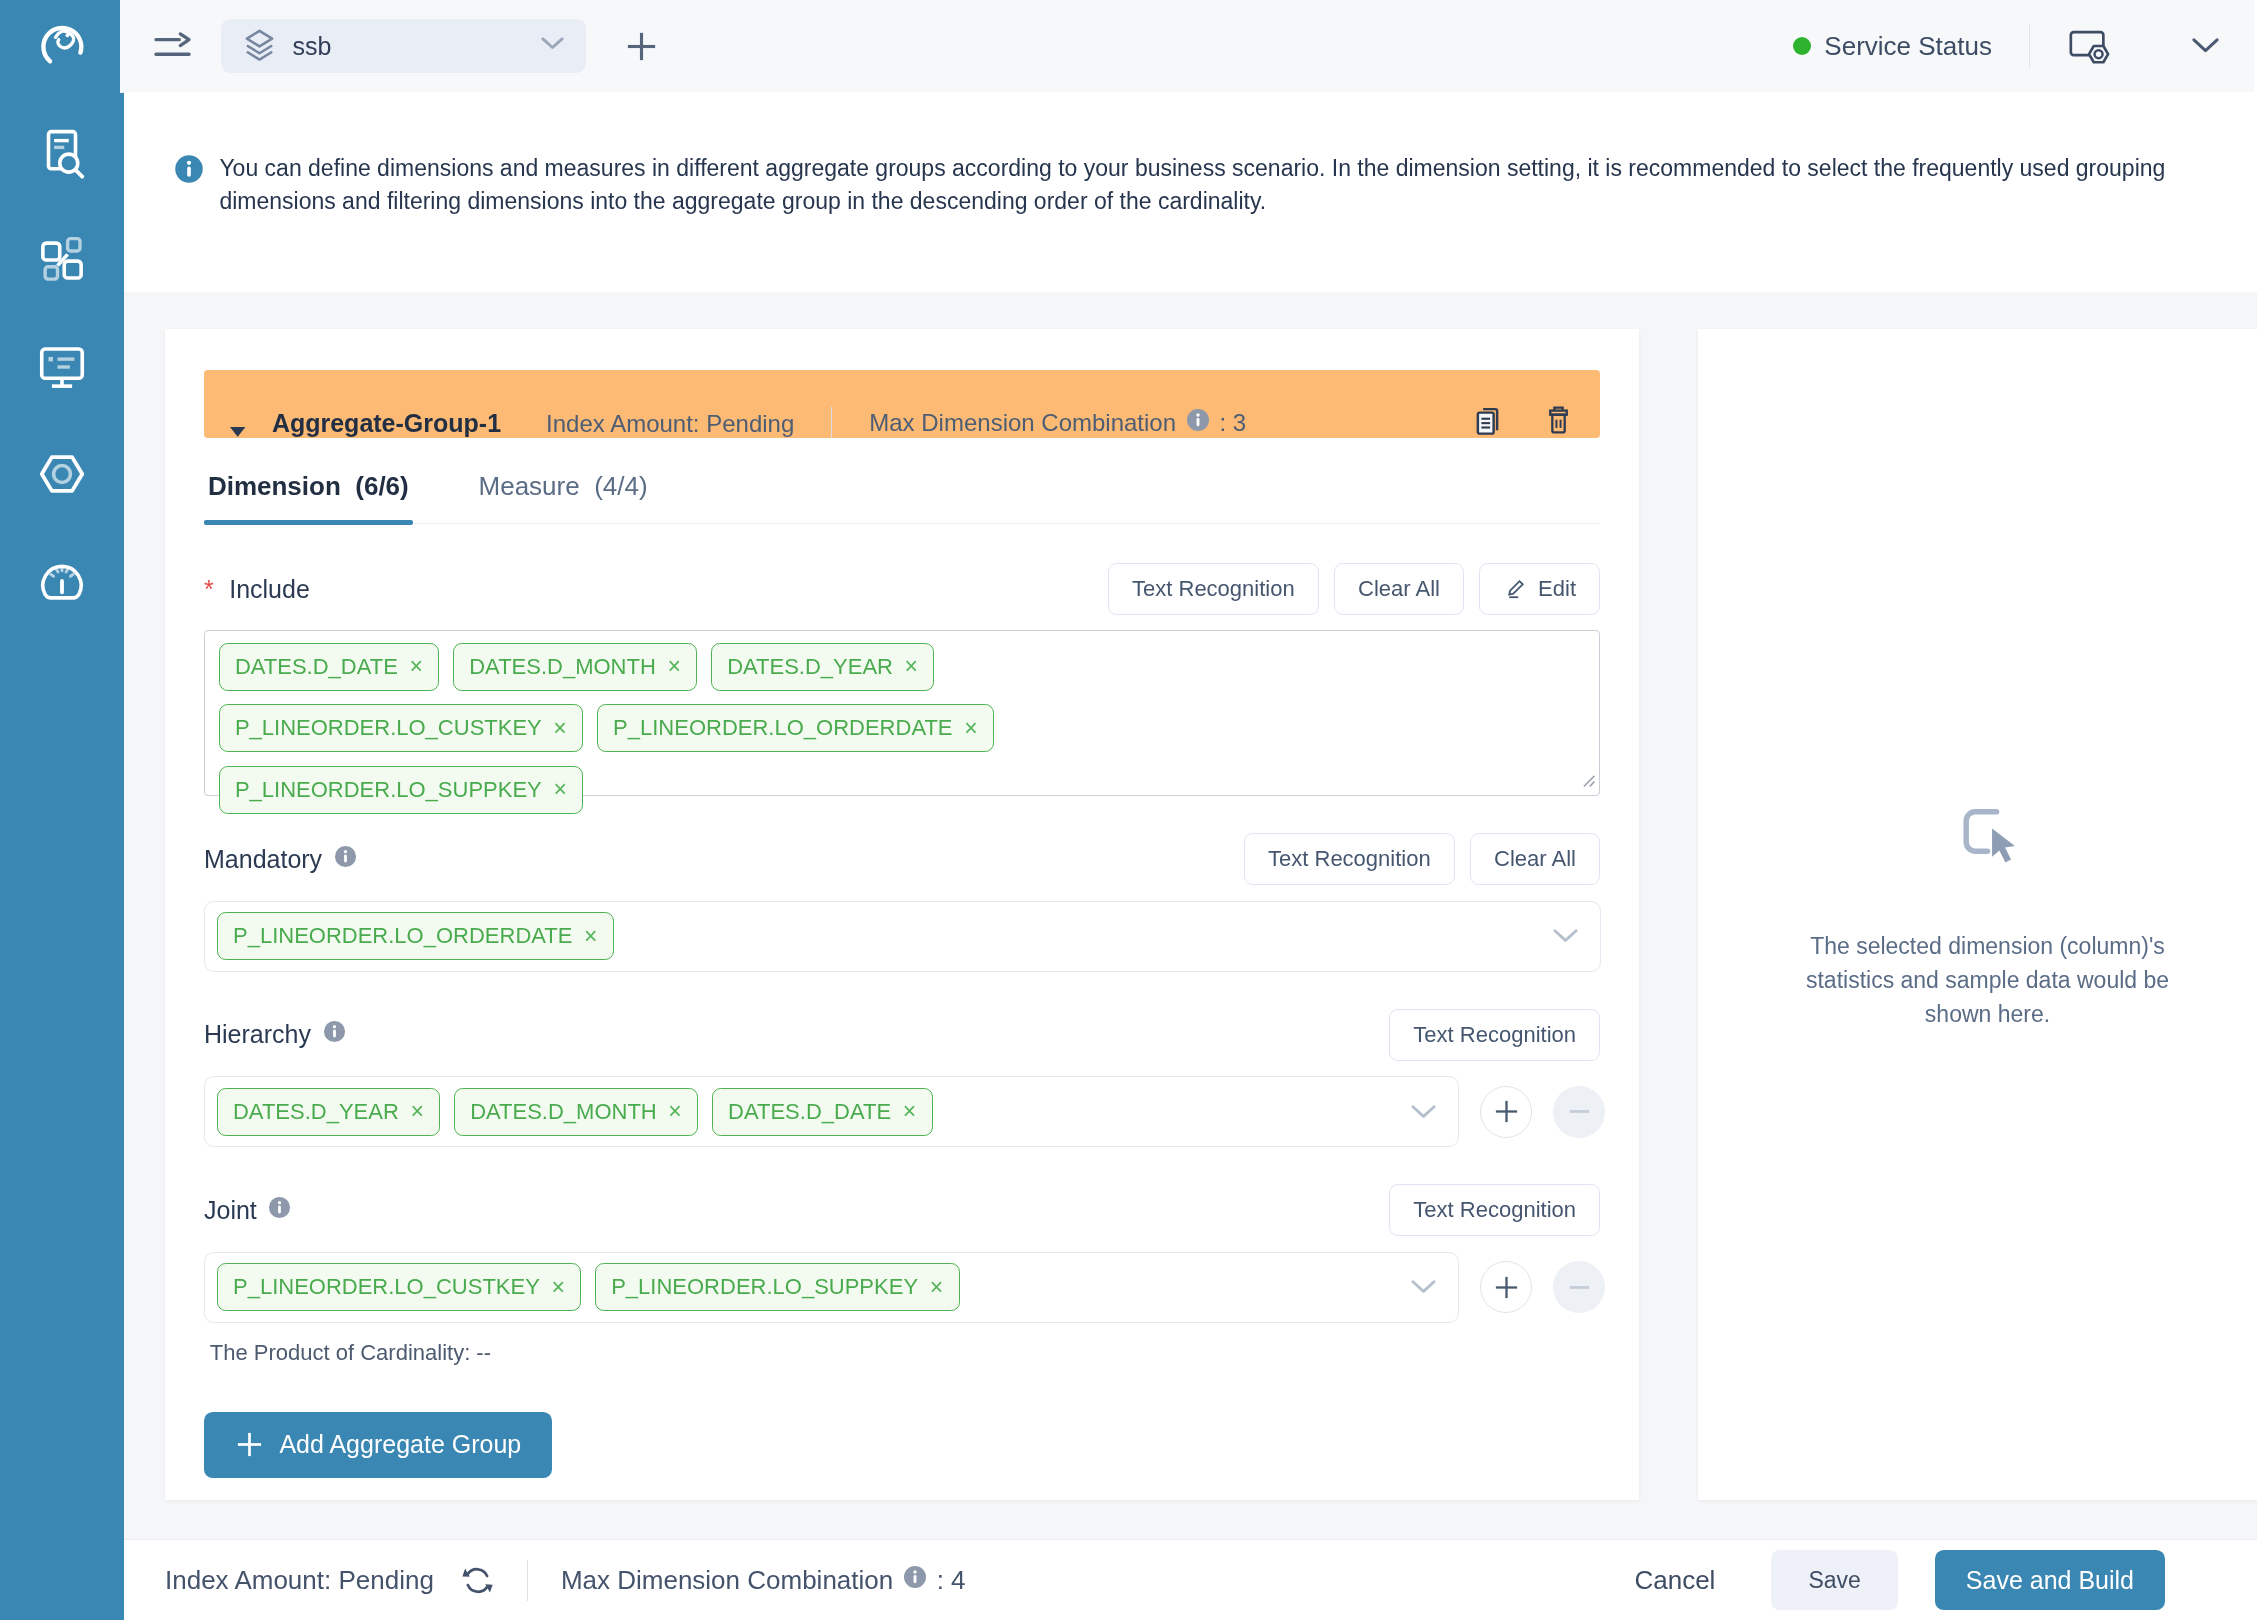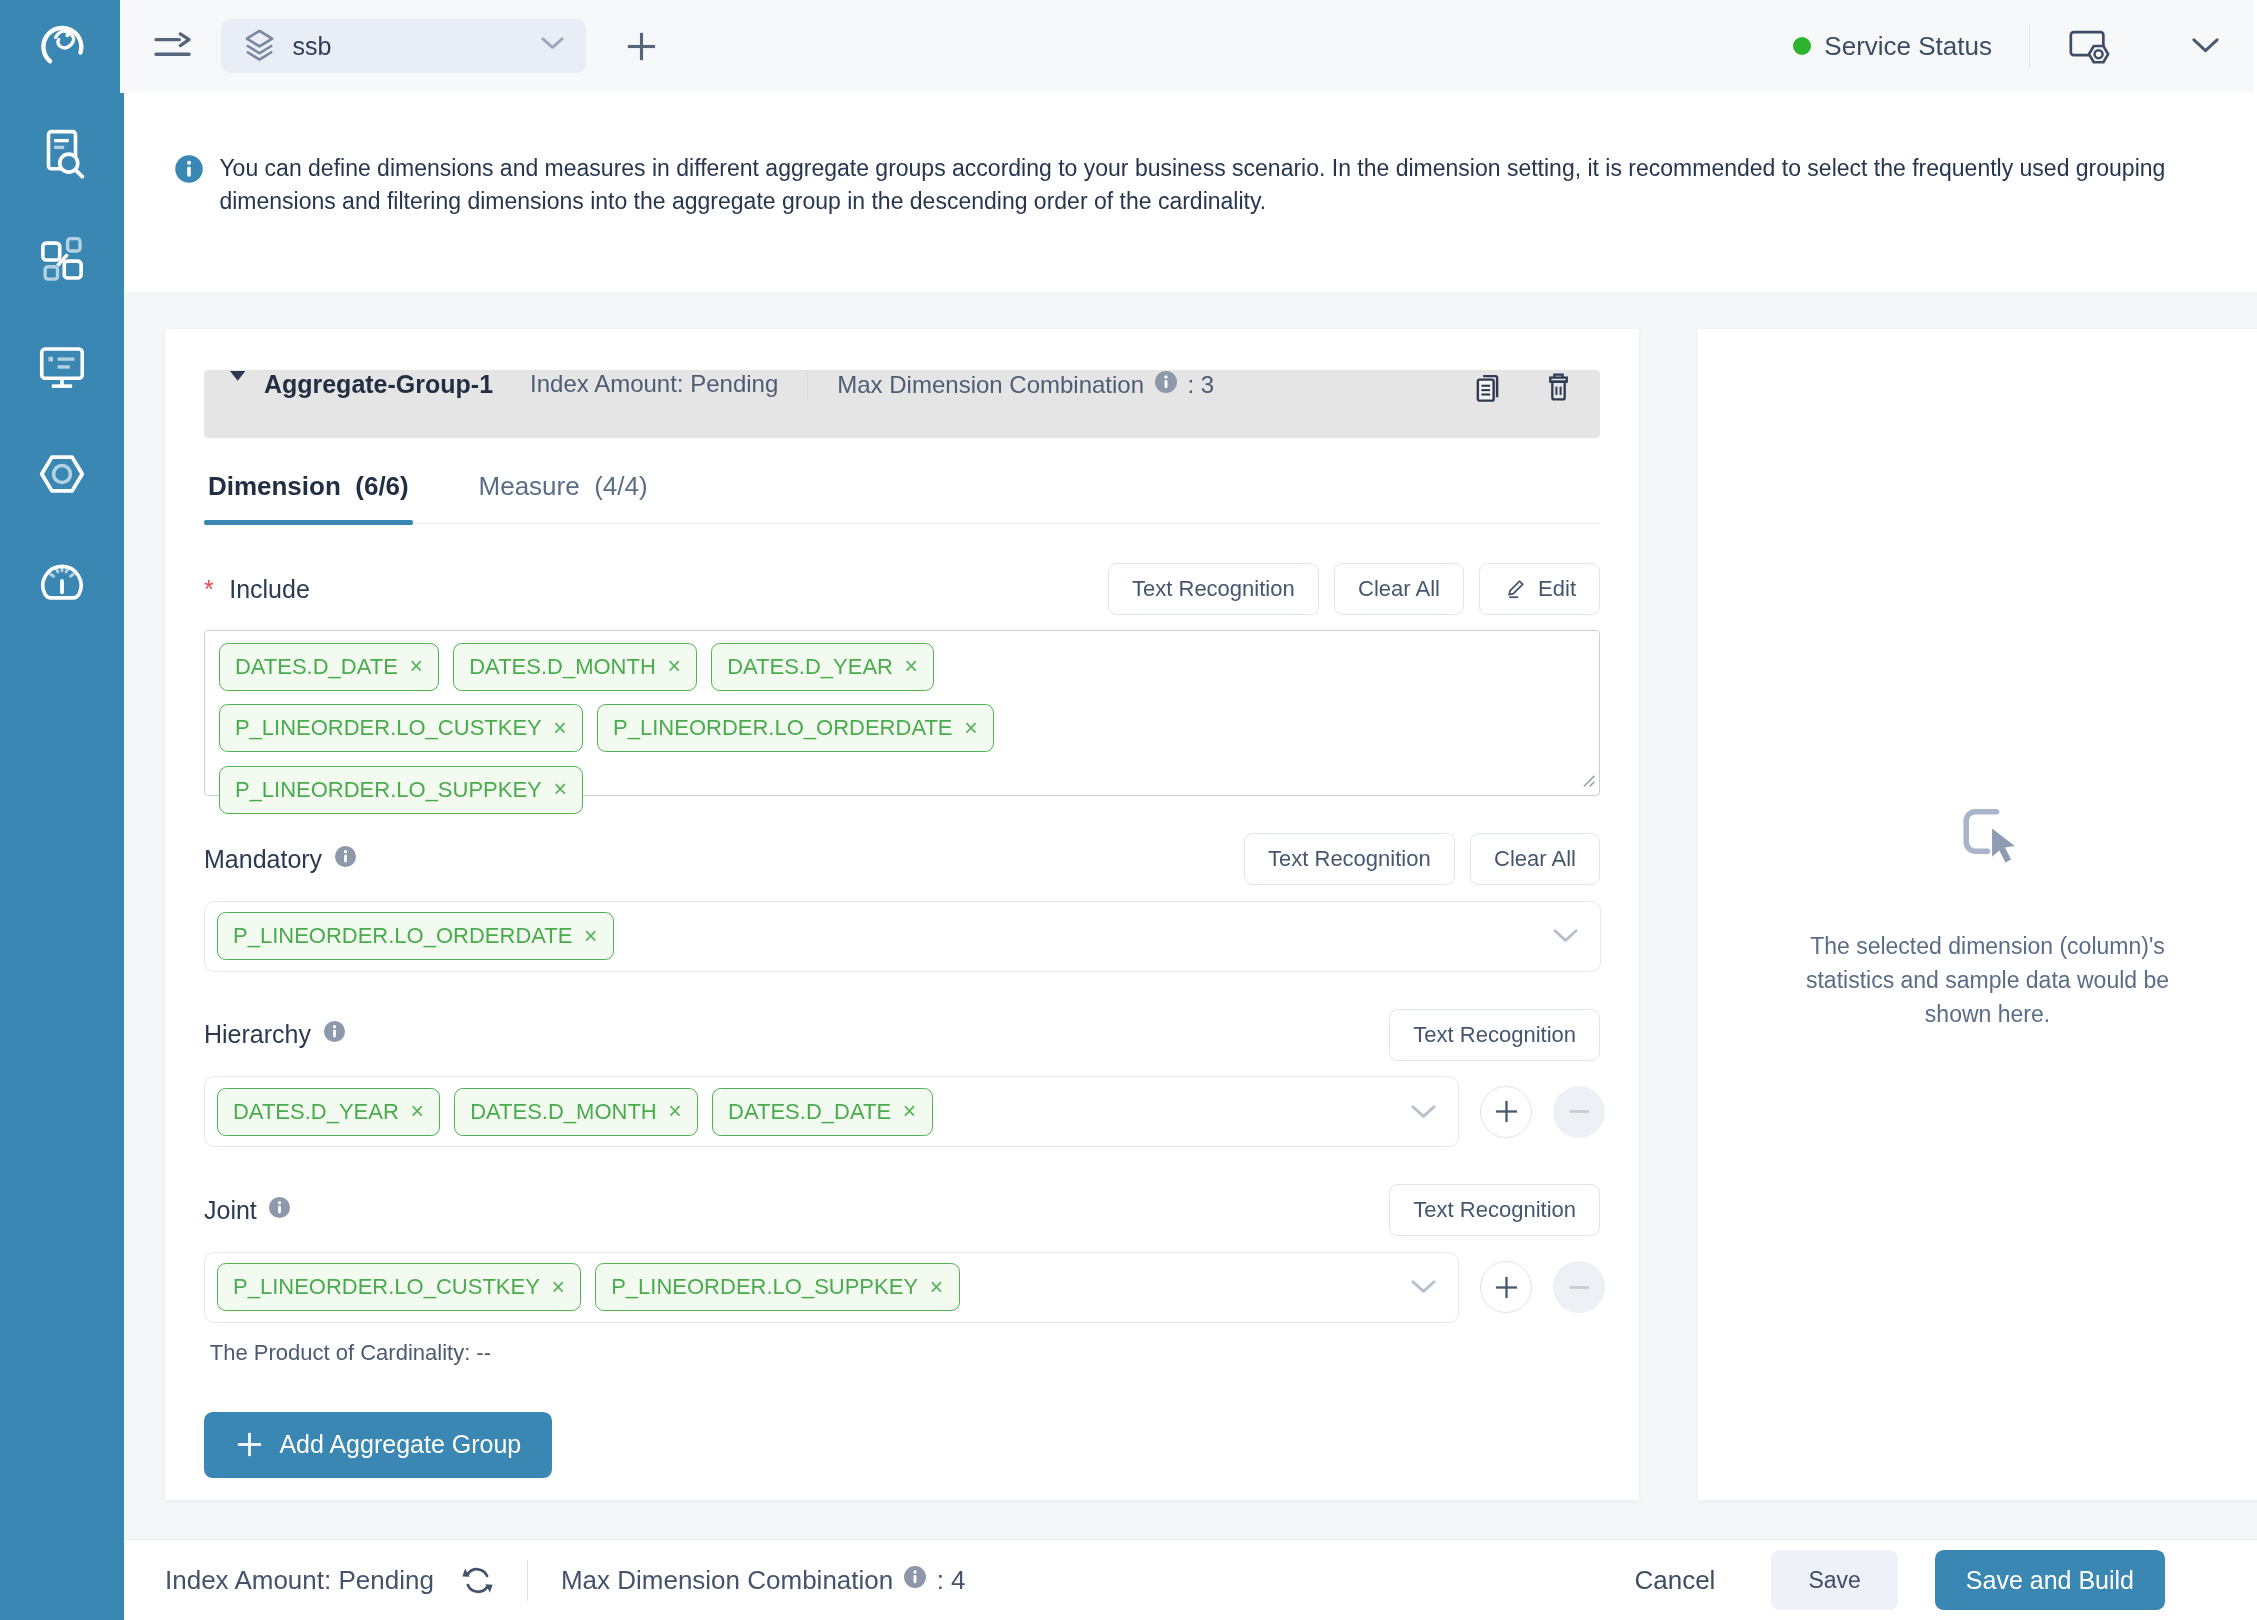--- a/index.html
+++ b/index.html
@@ -29,21 +29,21 @@
   .banner { position:absolute; left:124px; top:92px; width:2134px; height:198px; background:#fff; display:flex; padding:60px 77px 0 50px; gap:15.4px; }
   .banner-text { font-size:23px; line-height:33px; color:#27364e; max-width:1989px; }
 
   
   .main { position:absolute; left:124px; top:292px; width:2134px; height:1247px; background:#f5f6f8; }
   .card { position:absolute; background:#fff; box-shadow:0 1px 3.9px rgba(30,40,60,.05); }
   .card-left { left:41px; top:37px; width:1474px; height:1171px; padding:0 39px; }
   .card-right { left:1574px; top:37px; width:579px; height:1171px; display:flex; flex-direction:column; align-items:center; justify-content:center; }
 
   
-  .grp-header { margin-top:41px; height:68px; background:#e5e5e5; border-radius:3.9px; display:flex; align-items:flex-start; padding:0 25px; gap:4px; }
+  .grp-header { margin-top:41px; height:68px; background:#fdba74; border-radius:3.9px; display:flex; align-items:flex-end; padding:0 25px; gap:12px; }
   .caret { display:flex; margin-right:13.5px; }
   .grp-title { font-size:25px; font-weight:700; color:#222f43; }
   .grp-meta { font-size:24px; color:#4d5d74; margin-left:33px; display:flex; align-items:center; gap:9.7px; }
   .grp-divider { width:1px; height:31px; background:#d8dde5; margin:0 25px; }
   .icon-btn { display:flex; color:#2f3b50; cursor:pointer; }
 
   
   .tabs { margin-top:33px; display:flex; gap:62px; border-bottom:1.9px solid #e9eef6; }
   .tab { position:relative; padding:0 3.9px 21px 3.9px; font-size:26px; color:#5b6c85; cursor:pointer; }
   .tab.active { color:#222f43; font-weight:700; }

